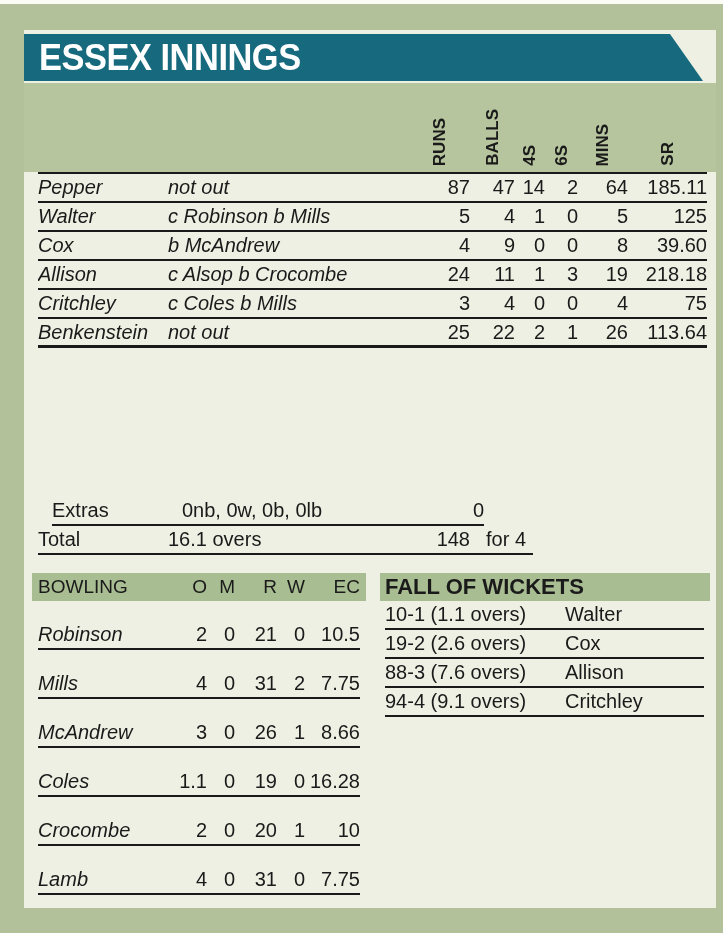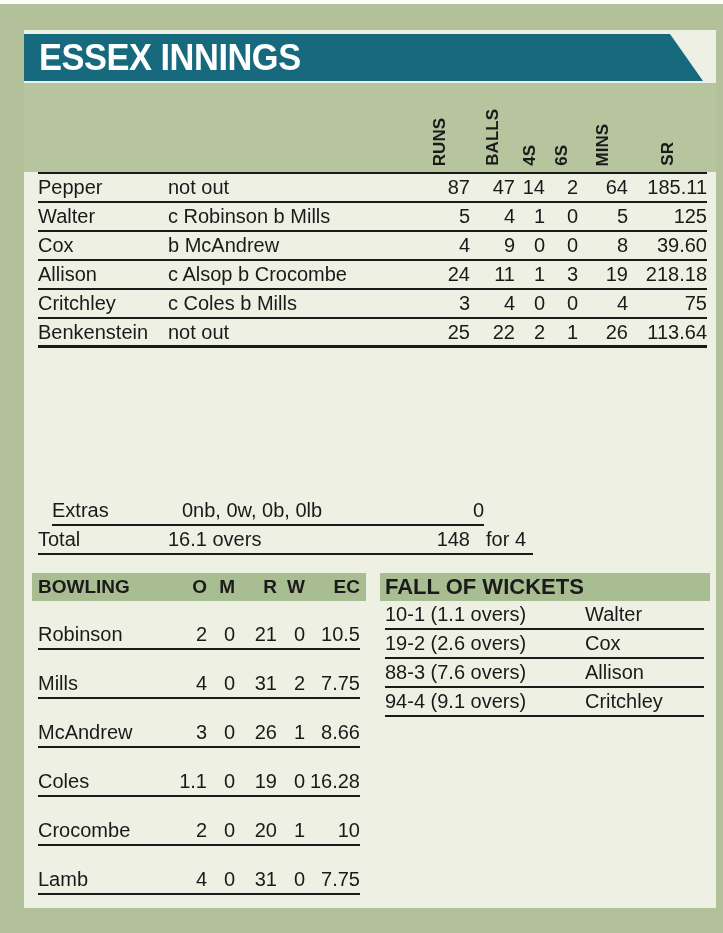--- a/index.html
+++ b/index.html
@@ -46,33 +46,33 @@
     display:grid;grid-template-columns:130px 168px 134px;align-items:center;
     border-bottom:2px solid var(--ink);font-size:20px;}
   .total-row{position:absolute;left:14px;top:496px;width:495px;height:29px;
     display:grid;grid-template-columns:130px 168px 134px 63px;align-items:center;
     border-bottom:2px solid var(--ink);font-size:20px;}
   .for4{padding-left:16px;white-space:nowrap;}
 
   
   .bowl-band{position:absolute;left:8px;top:543px;width:334px;height:28px;background:var(--band_green);
     padding:0 6px;display:grid;grid-template-columns:1fr 39px 28px 42px 28px 55px;
-    align-items:center;font-weight:700;font-size:19px;}
+    align-items:center;font-weight:400;font-size:19px;}
   .bowl-band .num{letter-spacing:0;}
   .bowl-rows{position:absolute;left:14px;top:571px;width:322px;}
   .bowl-row{display:grid;grid-template-columns:130px 39px 28px 42px 28px 55px;height:29px;
     align-items:center;border-bottom:2px solid var(--ink);font-size:20px;margin-top:20px;}
 
   
   .fow-band{position:absolute;left:356px;top:543px;width:330px;height:28px;background:var(--band_green);
     display:flex;align-items:center;padding-left:5px;font-weight:700;font-size:22px;}
   .fow-rows{position:absolute;left:361px;top:571px;width:319px;}
   .fow-row{display:grid;grid-template-columns:180px 1fr;height:29px;align-items:center;
-    border-bottom:2px solid var(--ink);font-size:20px;gap:20px;}
-  .ellip{white-space:nowrap;overflow:hidden;}
+    border-bottom:2px solid var(--ink);font-size:20px;}
+  .ellip{white-space:nowrap;overflow:hidden;font-style:italic;}
 </style>
 </head>
 <body>
 
 <div class="top-strip"></div>
 
 <div class="panel">
 
   <div class="banner">
     <span class="banner-title">ESSEX INNINGS</span>

